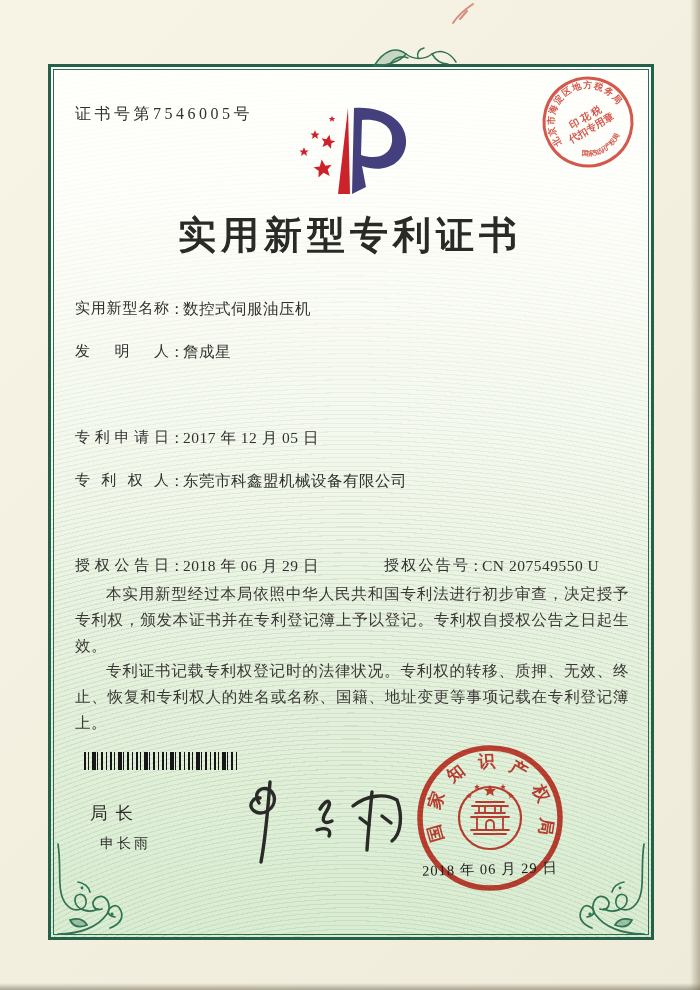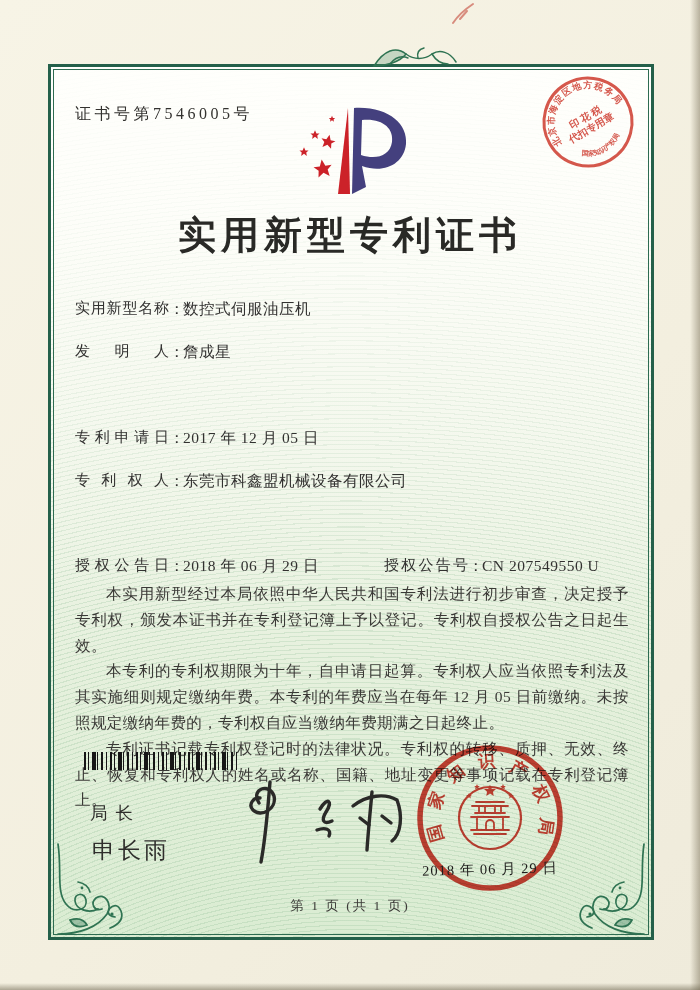--- a/index.html
+++ b/index.html
@@ -54,21 +54,21 @@
     background:repeating-linear-gradient(90deg,
       #161616 0 2px, transparent 2px 4px,
       #161616 4px 5px, transparent 5px 8px,
       #161616 8px 12px, transparent 12px 13px,
       #161616 13px 14px, transparent 14px 17px,
       #161616 17px 19px, transparent 19px 22px,
       #161616 22px 23px, transparent 23px 26px); }
 
   
   .signer-title { left:90px; top:801px; font-size:17.5px; letter-spacing:8px; color:#2f2e2c;font-family:Liberation Serif, serif; }
-  .signer-name  { left:92px; top:835px; font-size:23px; letter-spacing:3px; color:#2f2e2c; }
+  .signer-name  { left:100px; top:835px; font-size:14px; letter-spacing:3px; color:#2f2e2c; }
   .signature    { left:225px; top:776px; width:190px; height:92px; }
 
   
   .seal { left:414px; top:742px; width:152px; height:152px; mix-blend-mode:multiply; opacity:.95; }
   .seal-date { left:410px; top:860px; width:160px; text-align:center; font-size:14.5px;
                color:#1f1e1d; letter-spacing:1px; transform:rotate(-1.5deg); z-index:5; }
   .tax-stamp { left:538px; top:72px; width:100px; height:100px; transform:rotate(-30deg);
                mix-blend-mode:multiply; opacity:.85; }
 
   
@@ -159,21 +159,20 @@
   </div>
   <div class="frow" style="top:554px">
     <span class="flabel">授权公告日</span><span class="fcolon">：</span><span class="fvalue" style="width:160px">2018 年 06 月 29 日</span>
     <span class="grant-no">
       <span class="flabel">授权公告号</span><span class="fcolon">：</span><span class="fvalue" style="width:160px">CN 207549550 U</span>
     </span>
   </div>
 
   <div class="abs body-text">
     <p>本实用新型经过本局依照中华人民共和国专利法进行初步审查，决定授予专利权，颁发本证书并在专利登记簿上予以登记。专利权自授权公告之日起生效。</p>
-    <p>本专利的专利权期限为十年，自申请日起算。专利权人应当依照专利法及其实施细则规定缴纳年费。本专利的年费应当在每年 12 月 05 日前缴纳。未按照规定缴纳年费的，专利权自应当缴纳年费期满之日起终止。</p>
     <p>专利证书记载专利权登记时的法律状况。专利权的转移、质押、无效、终止、恢复和专利权人的姓名或名称、国籍、地址变更等事项记载在专利登记簿上。</p>
   </div>
 
   <div class="abs barcode"></div>
 
   <div class="abs signer-title">局长</div>
   <div class="abs signer-name">申长雨</div>
   <svg class="abs signature" viewBox="0 0 190 92">
     <g fill="none" stroke="#2a2a28" stroke-width="3.4" stroke-linecap="round">
       <path d="M34,27 C25,12 45,7 49,20 C52,33 36,42 28,34 C23,29 28,21 35,22"></path>
@@ -221,17 +220,16 @@
     <text font-size="9" font-weight="bold" fill="#cf3a2e" textLength="112" lengthAdjust="spacing" font-family="'Liberation Serif',serif">
       <textPath href="#stampTop">北京市海淀区地方税务局</textPath>
     </text>
     <text font-size="6.8" font-weight="bold" fill="#cf3a2e" textLength="46" lengthAdjust="spacing" font-family="'Liberation Serif',serif">
       <textPath href="#stampBottom">国家知识产权局</textPath>
     </text>
     <text x="50" y="48" text-anchor="middle" font-size="10" font-weight="bold" fill="#cf3a2e">印 花 税</text>
     <text x="50" y="60" text-anchor="middle" font-size="10" font-weight="bold" fill="#cf3a2e">代扣专用章</text>
   </svg>
 
-  <div class="abs page-num">第 1 页 (共 1 页)</div>
 
   <div class="scan-shadow-right"></div>
   <div class="scan-shadow-bottom"></div>
 </div>
 
 </body></html>

